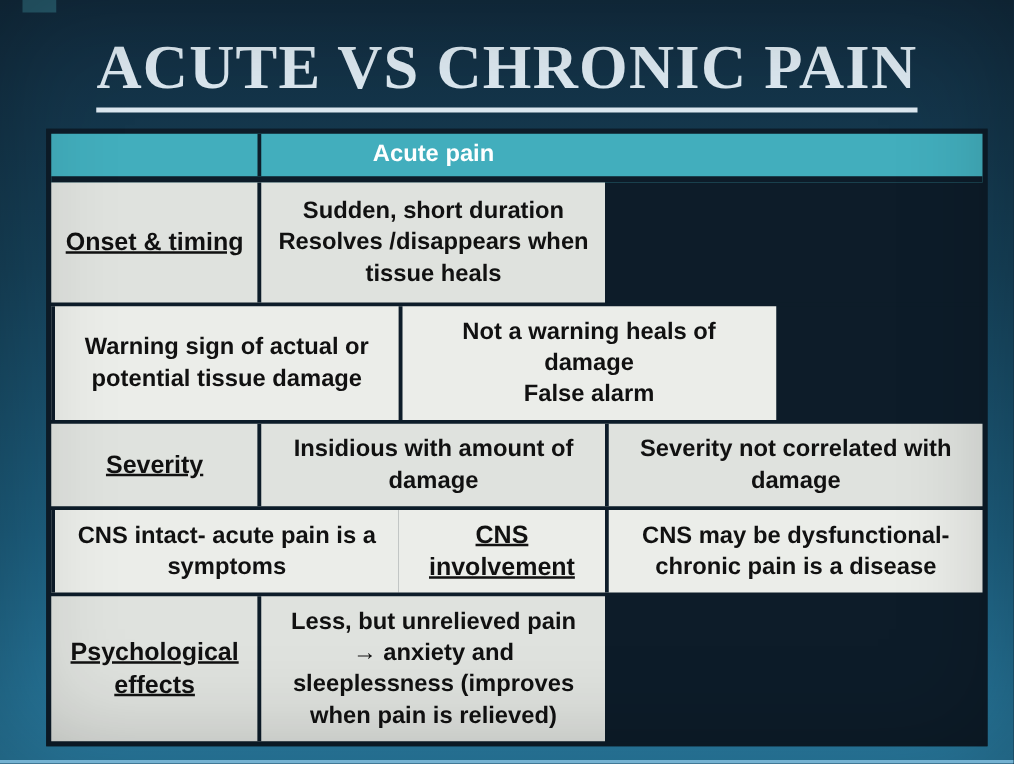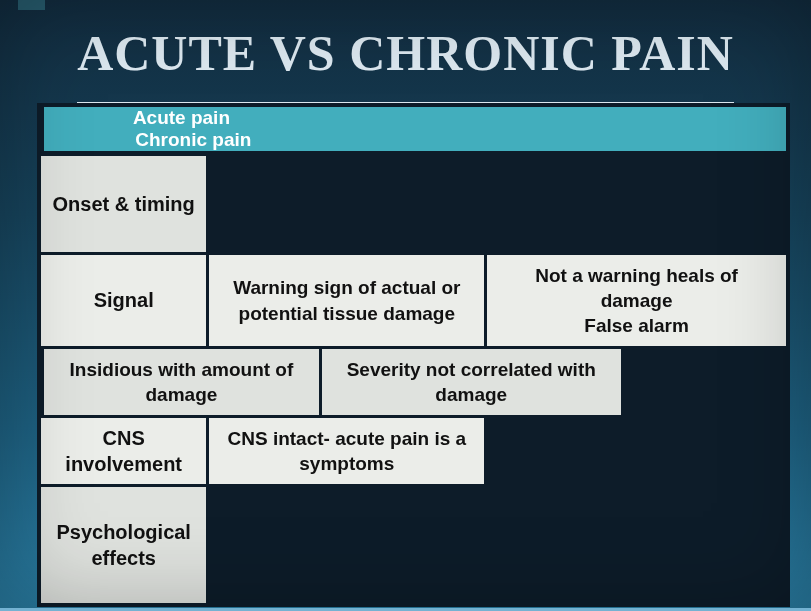--- a/index.html
+++ b/index.html
@@ -45,40 +45,39 @@
     margin:0;
     text-align:center;
     font-family:"Liberation Serif",serif;
     font-weight:bold;
     font-size:50px;
     letter-spacing:1px;
     color:var(--title-text);
   }
   .title-text{
     display:inline-block;
-    padding-bottom:20px;
+    padding-bottom:4px;
     border-bottom:4px solid var(--title-text);
   }
   .cmp-table{
     position:absolute;
     left:37px;top:103px;
     width:753px;
     box-sizing:border-box;
     border:4px solid var(--border);
     background:var(--border);
   }
   .thead,.tr{
     display:flex;
     align-items:stretch;
   }
   .thead{
     min-height:34px;
     background:var(--header-bg);
     border-bottom:5px solid var(--border);
-    flex-direction:column;
   }
   .th{
     display:flex;align-items:center;justify-content:center;
     box-sizing:border-box;
     color:var(--header-text);
     font-weight:bold;
     font-size:19px;
     text-align:center;
   }
   #tbody .tr + .tr{border-top:3px solid var(--border);}
@@ -97,72 +96,80 @@
     font-weight:bold;
     font-size:19px;
     line-height:1.32;
     text-align:center;
     white-space:pre-line;
   }
   .col1{width:22.2%;}
   .col2{width:37.3%;}
   .col3{width:40.5%;}
   .col2,.col3{border-left:3px solid var(--border);}
-  .label{font-size:20px;}
+  .label{font-size:20px;text-decoration:underline;}
   .bottom-line{
     position:absolute;
     left:0;right:0;bottom:0;
     height:3px;
     background:var(--bottom-line);
     z-index:2;
   }
 </style>
 </head>
 <body>
 
 <div class="slide">
   <div class="corner-patch"></div>
 
   <h1 class="title"><span class="title-text">ACUTE VS CHRONIC PAIN</span></h1>
 
   <div class="cmp-table">
     <div class="thead">
       <div class="th col1"></div>
       <div class="th col2">Acute pain</div>
-      <div class="th col3">Chronic pain</div>
     </div>
     <div id="tbody">
   <div class="tr">
     <div class="td col1 label">Onset &amp; timing</div>
+    <div class="td col2">Sudden, short duration
+Resolves /disappears when
+tissue heals</div>
   </div>
 
   <div class="tr">
-    <div class="td col1 label">Signal</div>
     <div class="td col2">Warning sign of actual or
 potential tissue damage</div>
     <div class="td col3">Not a warning heals of
 damage
 False alarm</div>
   </div>
 
   <div class="tr">
+    <div class="td col1 label">Severity</div>
     <div class="td col2">Insidious with amount of
 damage</div>
     <div class="td col3">Severity not correlated with
 damage</div>
   </div>
 
   <div class="tr">
+    <div class="td col2">CNS intact- acute pain is a
+symptoms</div>
     <div class="td col1 label">CNS
 involvement</div>
-    <div class="td col2">CNS intact- acute pain is a
-symptoms</div>
+    <div class="td col3">CNS may be dysfunctional-
+chronic pain is a disease</div>
   </div>
 
   <div class="tr">
     <div class="td col1 label">Psychological
 effects</div>
+    <div class="td col2">Less, but unrelieved pain
+→ anxiety and
+sleeplessness (improves
+when pain is relieved)</div>
   </div>
 </div>
   </div>
 
   <div class="bottom-line"></div>
 </div>
 
 </body></html>

